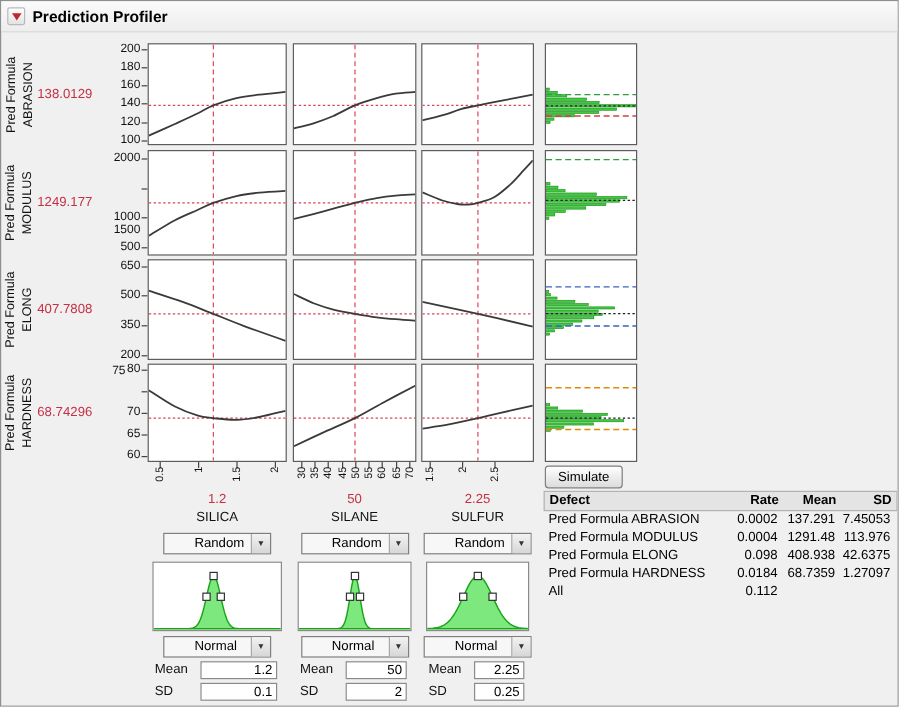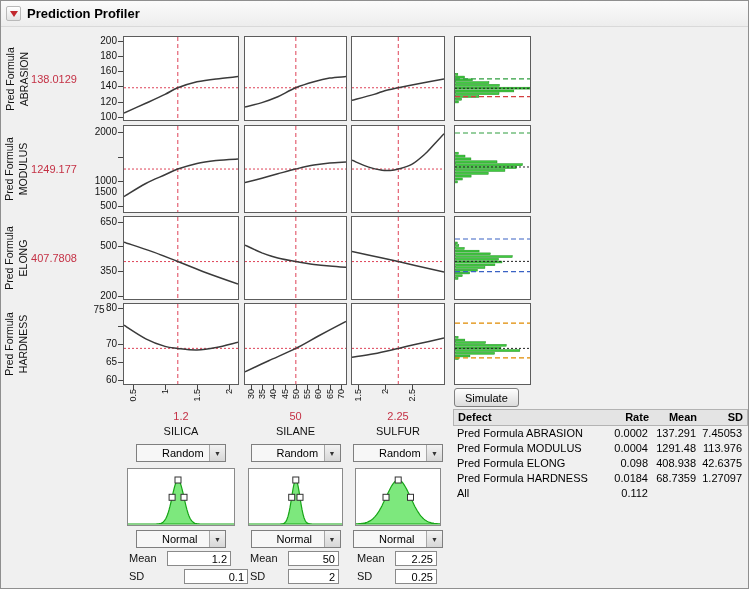--- a/index.html
+++ b/index.html
@@ -215,20 +215,21 @@
           <line x1="0" y1="22.02745098039216" x2="75" y2="22.02745098039216" stroke="#3a62c4" stroke-dasharray="5 3" stroke-width="1.1"></line>
           <line x1="0" y1="54.66666666666667" x2="75" y2="54.66666666666667" stroke="#3a62c4" stroke-dasharray="5 3" stroke-width="1.1"></line>
         </svg>
       </div>
       <div class="resp-label-wrap" style="left: 2px; top: 302px; width: 28px; height: 82px;">
         <div class="resp-label" style="width: 82px; height: 28px; left: -27px; top: 27px;">
           <div>Pred Formula</div>
           <div>HARDNESS</div>
         </div>
       </div>
+      <div class="resp-value" style="left: 26px; top: 302px; width: 54px; height: 82px; color: rgb(196, 49, 69);">68.74296</div>
       <div class="ytick" style="left: 80px; top: 372.652px; width: 36px; height: 12px;">60</div>
       <div class="tickmark" style="left: 117px; top: 378.652px; width: 5px; height: 1px;"></div>
       <div class="ytick" style="left: 80px; top: 354.826px; width: 36px; height: 12px;">65</div>
       <div class="tickmark" style="left: 117px; top: 360.826px; width: 5px; height: 1px;"></div>
       <div class="ytick" style="left: 80px; top: 337px; width: 36px; height: 12px;">70</div>
       <div class="tickmark" style="left: 117px; top: 343px; width: 5px; height: 1px;"></div>
       <div class="ytick" style="left: 80px; top: 303px; width: 36px; height: 12px; text-align: center;">75</div>
       <div class="tickmark" style="left: 117px; top: 325.174px; width: 5px; height: 1px;"></div>
       <div class="ytick" style="left: 80px; top: 301.348px; width: 36px; height: 12px;">80</div>
       <div class="tickmark" style="left: 117px; top: 307.348px; width: 5px; height: 1px;"></div>
@@ -291,21 +292,21 @@
           <rect x="53.0" y="25.3" width="6" height="6" fill="#fff" stroke="#333" stroke-width="1"></rect>
         </svg>
       </div>
       <div class="combo" style="left: 135px; top: 529px; width: 90px; height: 18px;">
         <span class="combo-text">Normal</span>
         <span class="combo-arrow">▼</span>
       </div>
       <div class="field-label" style="left: 128px; top: 550px; width: 36px; height: 15px;">Mean</div>
       <input class="field-input" value="1.2" style="left: 166px; top: 550px; width: 64px;">
       <div class="field-label" style="left: 128px; top: 568px; width: 36px; height: 15px;">SD</div>
-      <input class="field-input" value="0.1" style="left: 166px; top: 568px; width: 64px; margin-left: 17px;">
+      <input class="field-input" value="0.1" style="left: 166px; top: 568px; width: 64px;">
       <div class="tickmark" style="left: 249.649px; top: 384px; width: 1px; height: 5px;"></div>
       <div class="xtick" style="left: 244.649px; top: 412px; width: 24px; height: 10px;">30</div>
       <div class="tickmark" style="left: 260.946px; top: 384px; width: 1px; height: 5px;"></div>
       <div class="xtick" style="left: 255.946px; top: 412px; width: 24px; height: 10px;">35</div>
       <div class="tickmark" style="left: 272.244px; top: 384px; width: 1px; height: 5px;"></div>
       <div class="xtick" style="left: 267.244px; top: 412px; width: 24px; height: 10px;">40</div>
       <div class="tickmark" style="left: 283.541px; top: 384px; width: 1px; height: 5px;"></div>
       <div class="xtick" style="left: 278.541px; top: 412px; width: 24px; height: 10px;">45</div>
       <div class="tickmark" style="left: 294.839px; top: 384px; width: 1px; height: 5px;"></div>
       <div class="xtick" style="left: 289.839px; top: 412px; width: 24px; height: 10px;">50</div>

